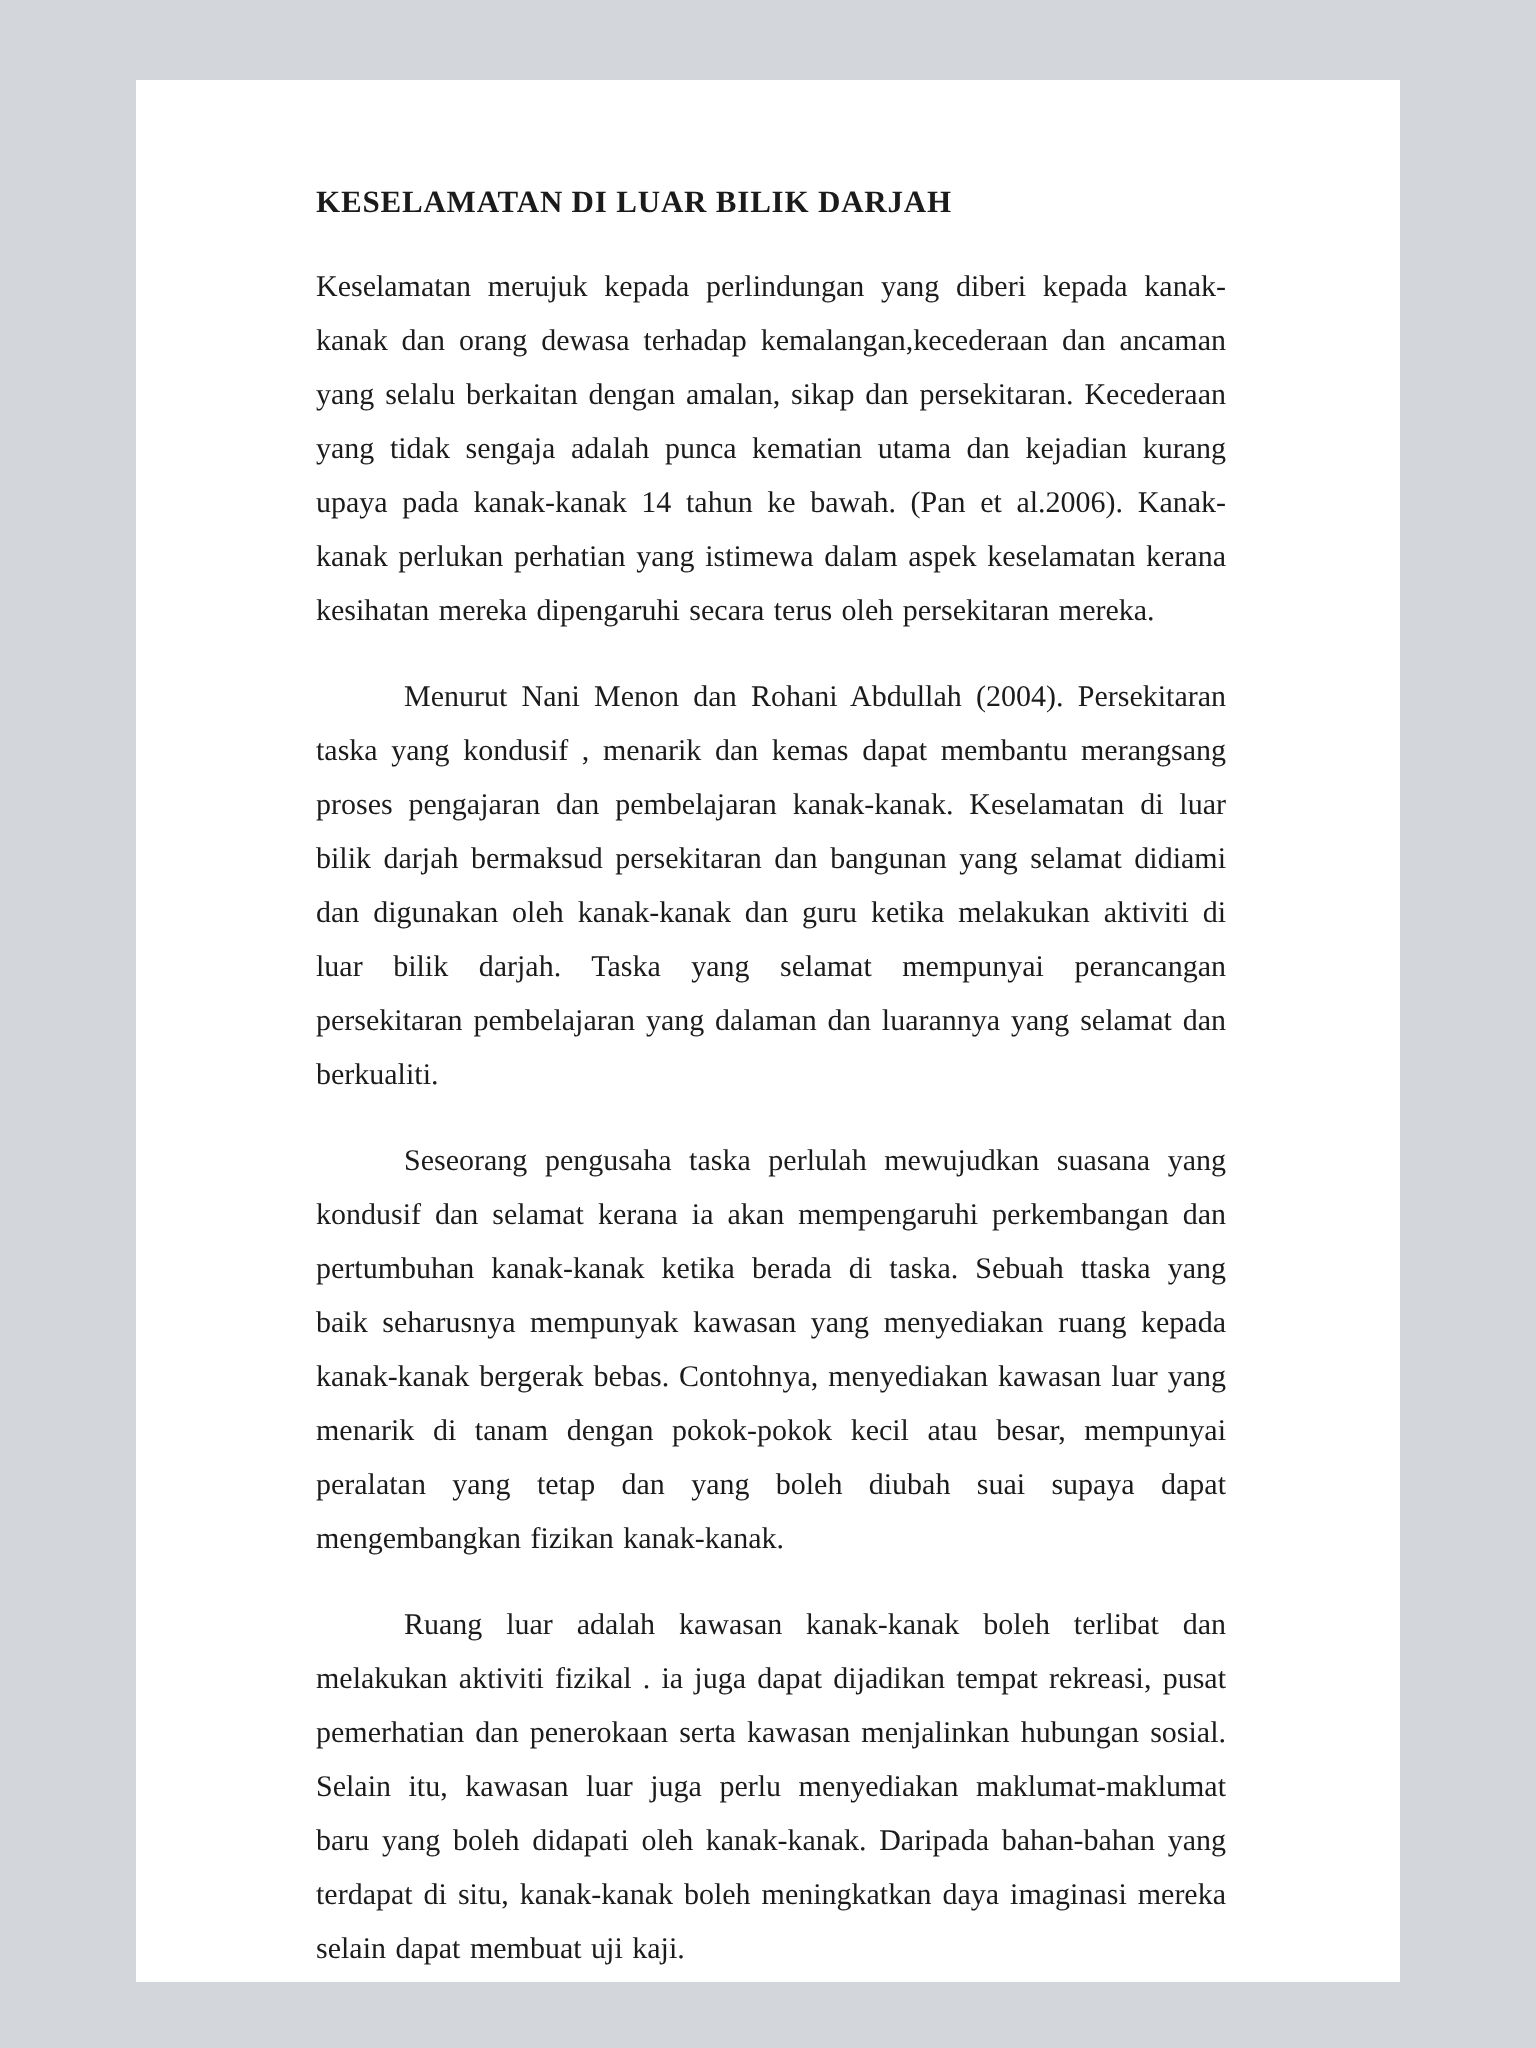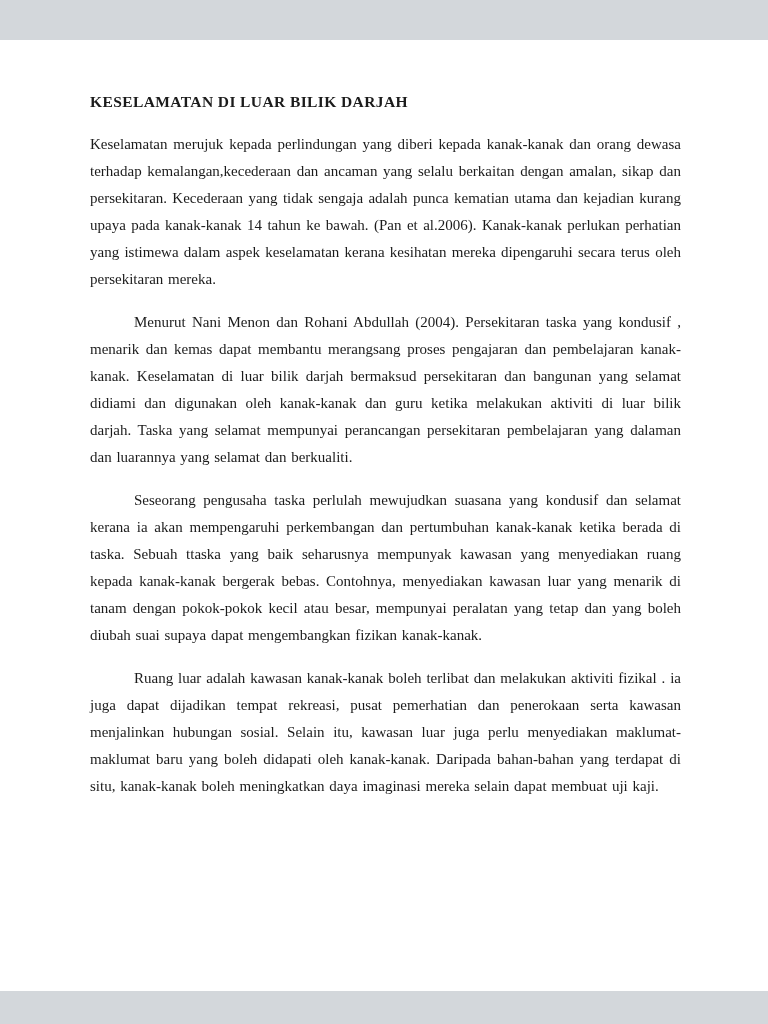--- a/index.html
+++ b/index.html
@@ -2,21 +2,21 @@
 <html><head>
 <meta charset="utf-8">
 <style>
   html, body {
     margin: 0;
     padding: 0;
     background: #d3d7db;
   }
   .viewport {
     position: relative;
-    width: 768px;
+    width: 632px;
     height: 1024px;
     margin: 0 auto;
     background: #d3d7db;
     display: flex;
     flex-direction: column;
     overflow: hidden;
     font-family: "Liberation Serif", "DejaVu Serif", serif;
   }
   .page-gap {
     flex: 0 0 auto;

